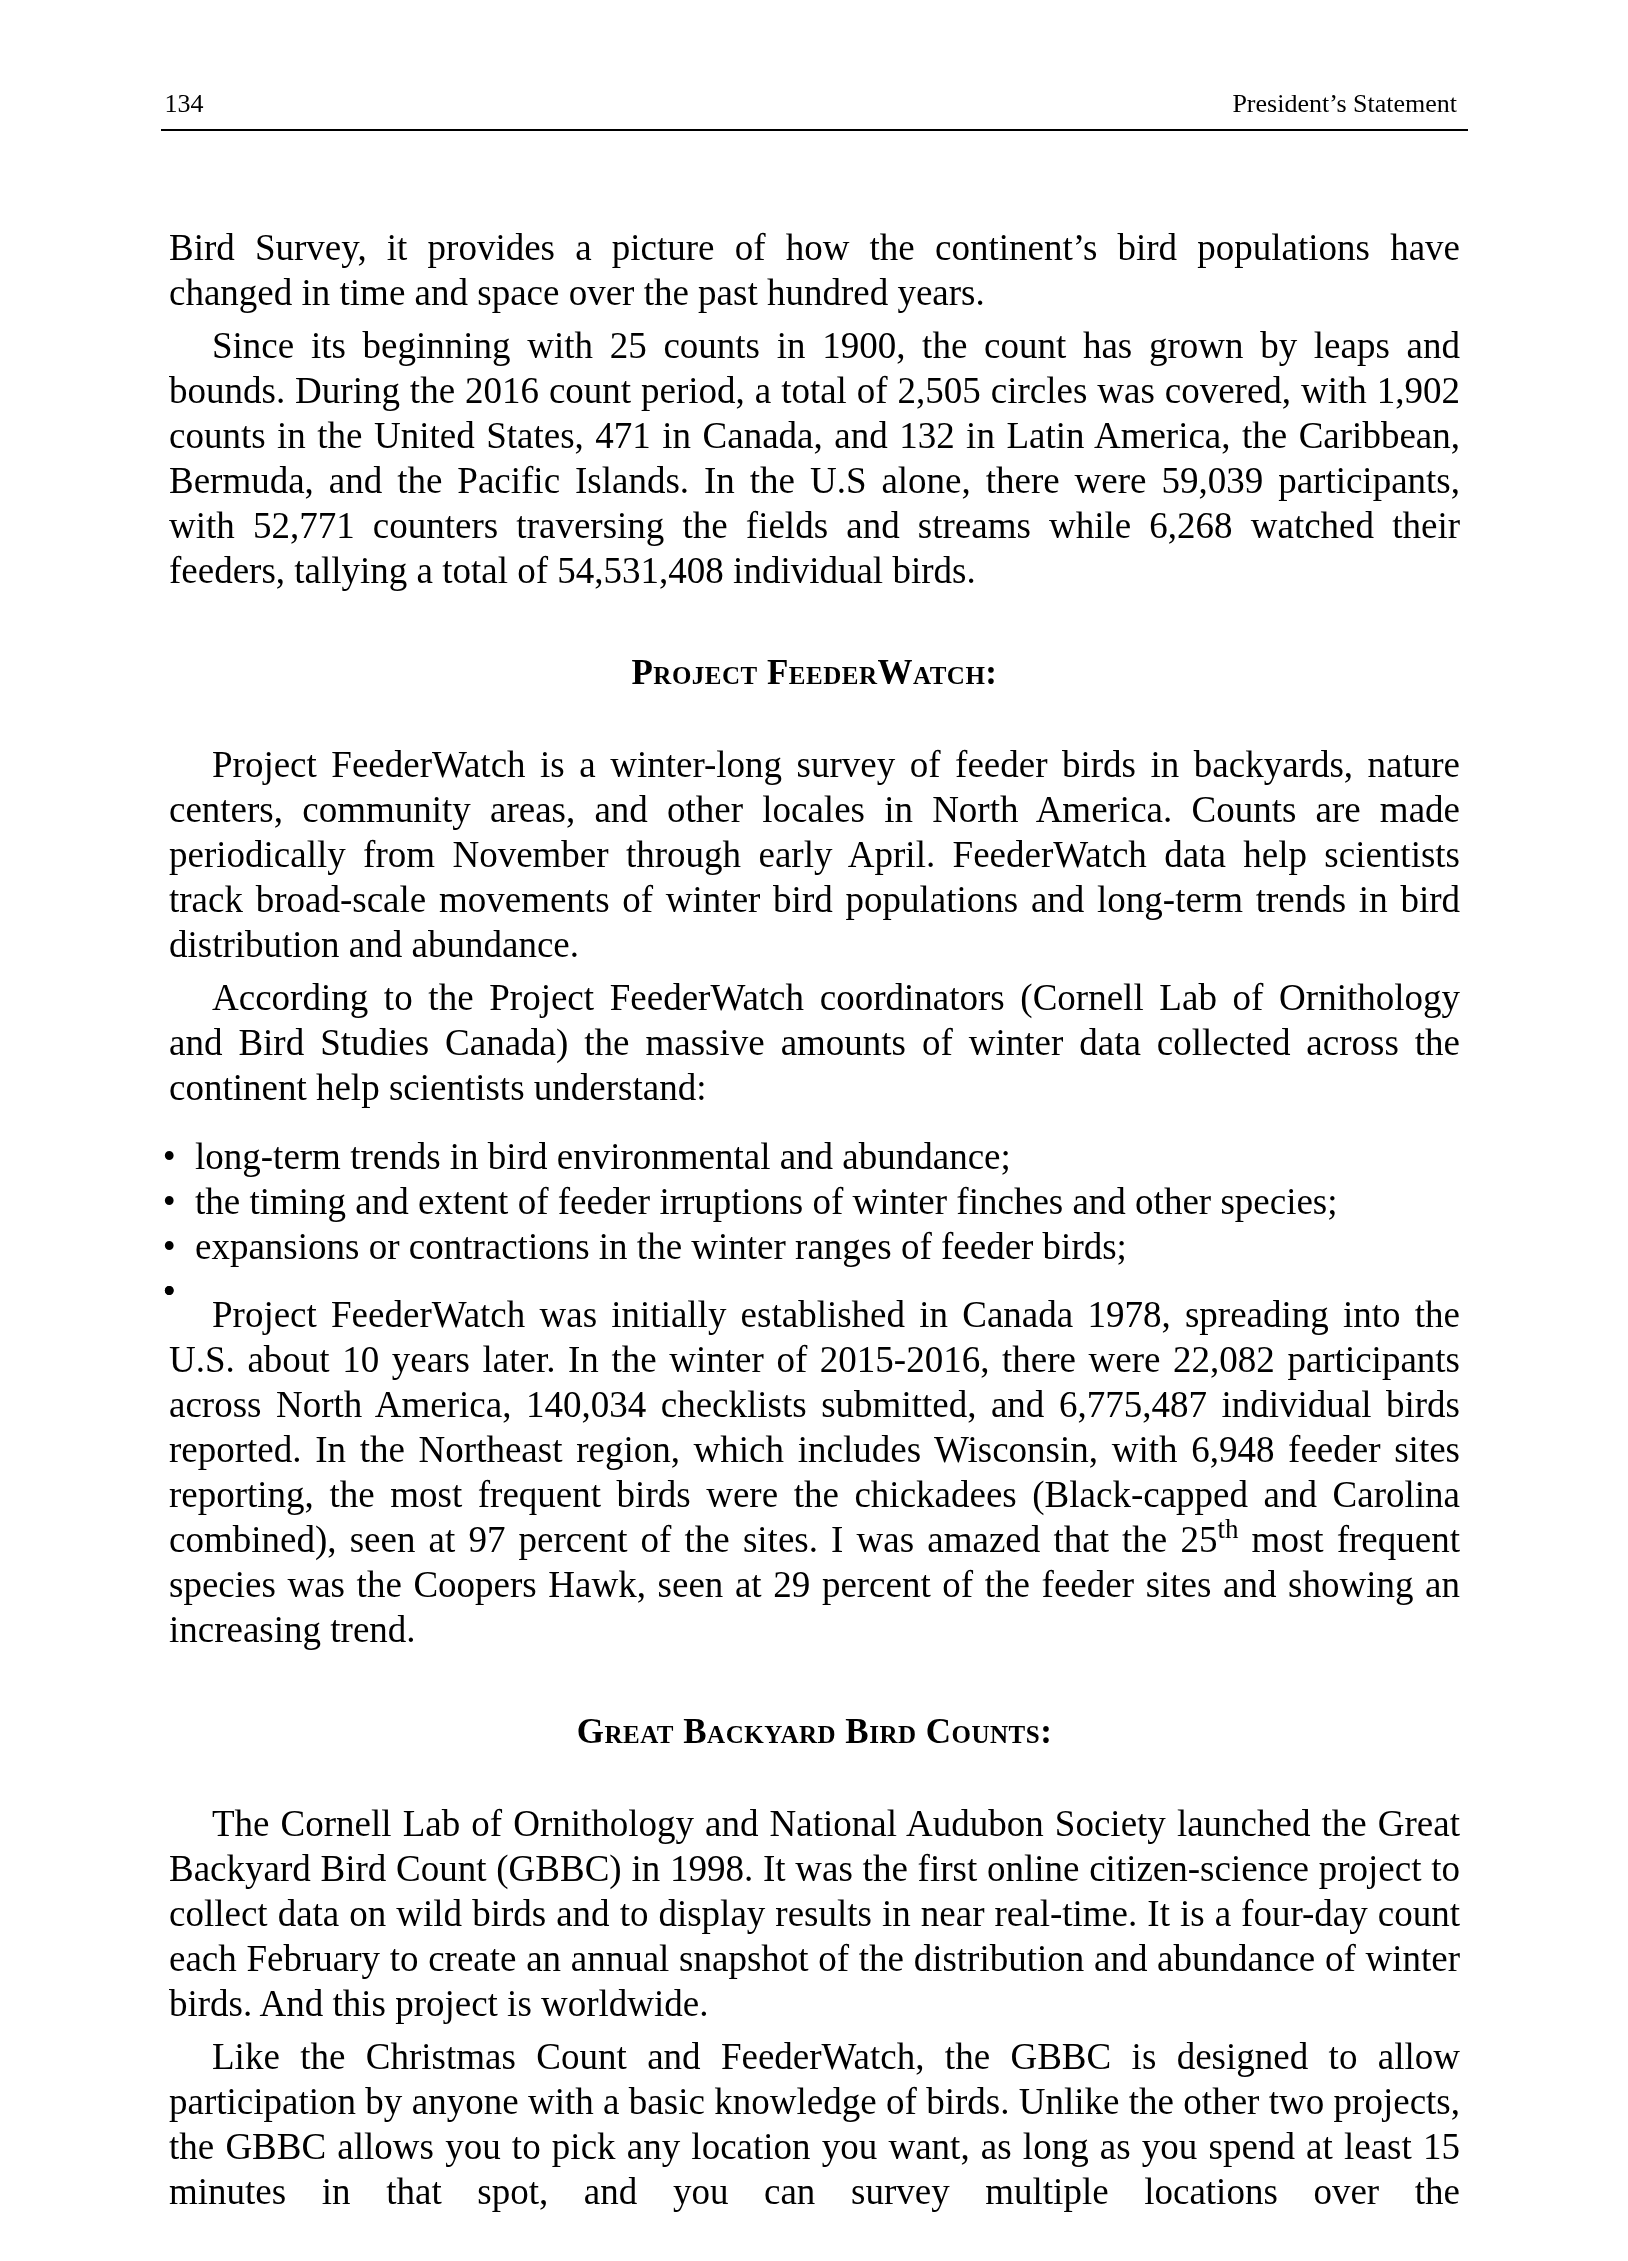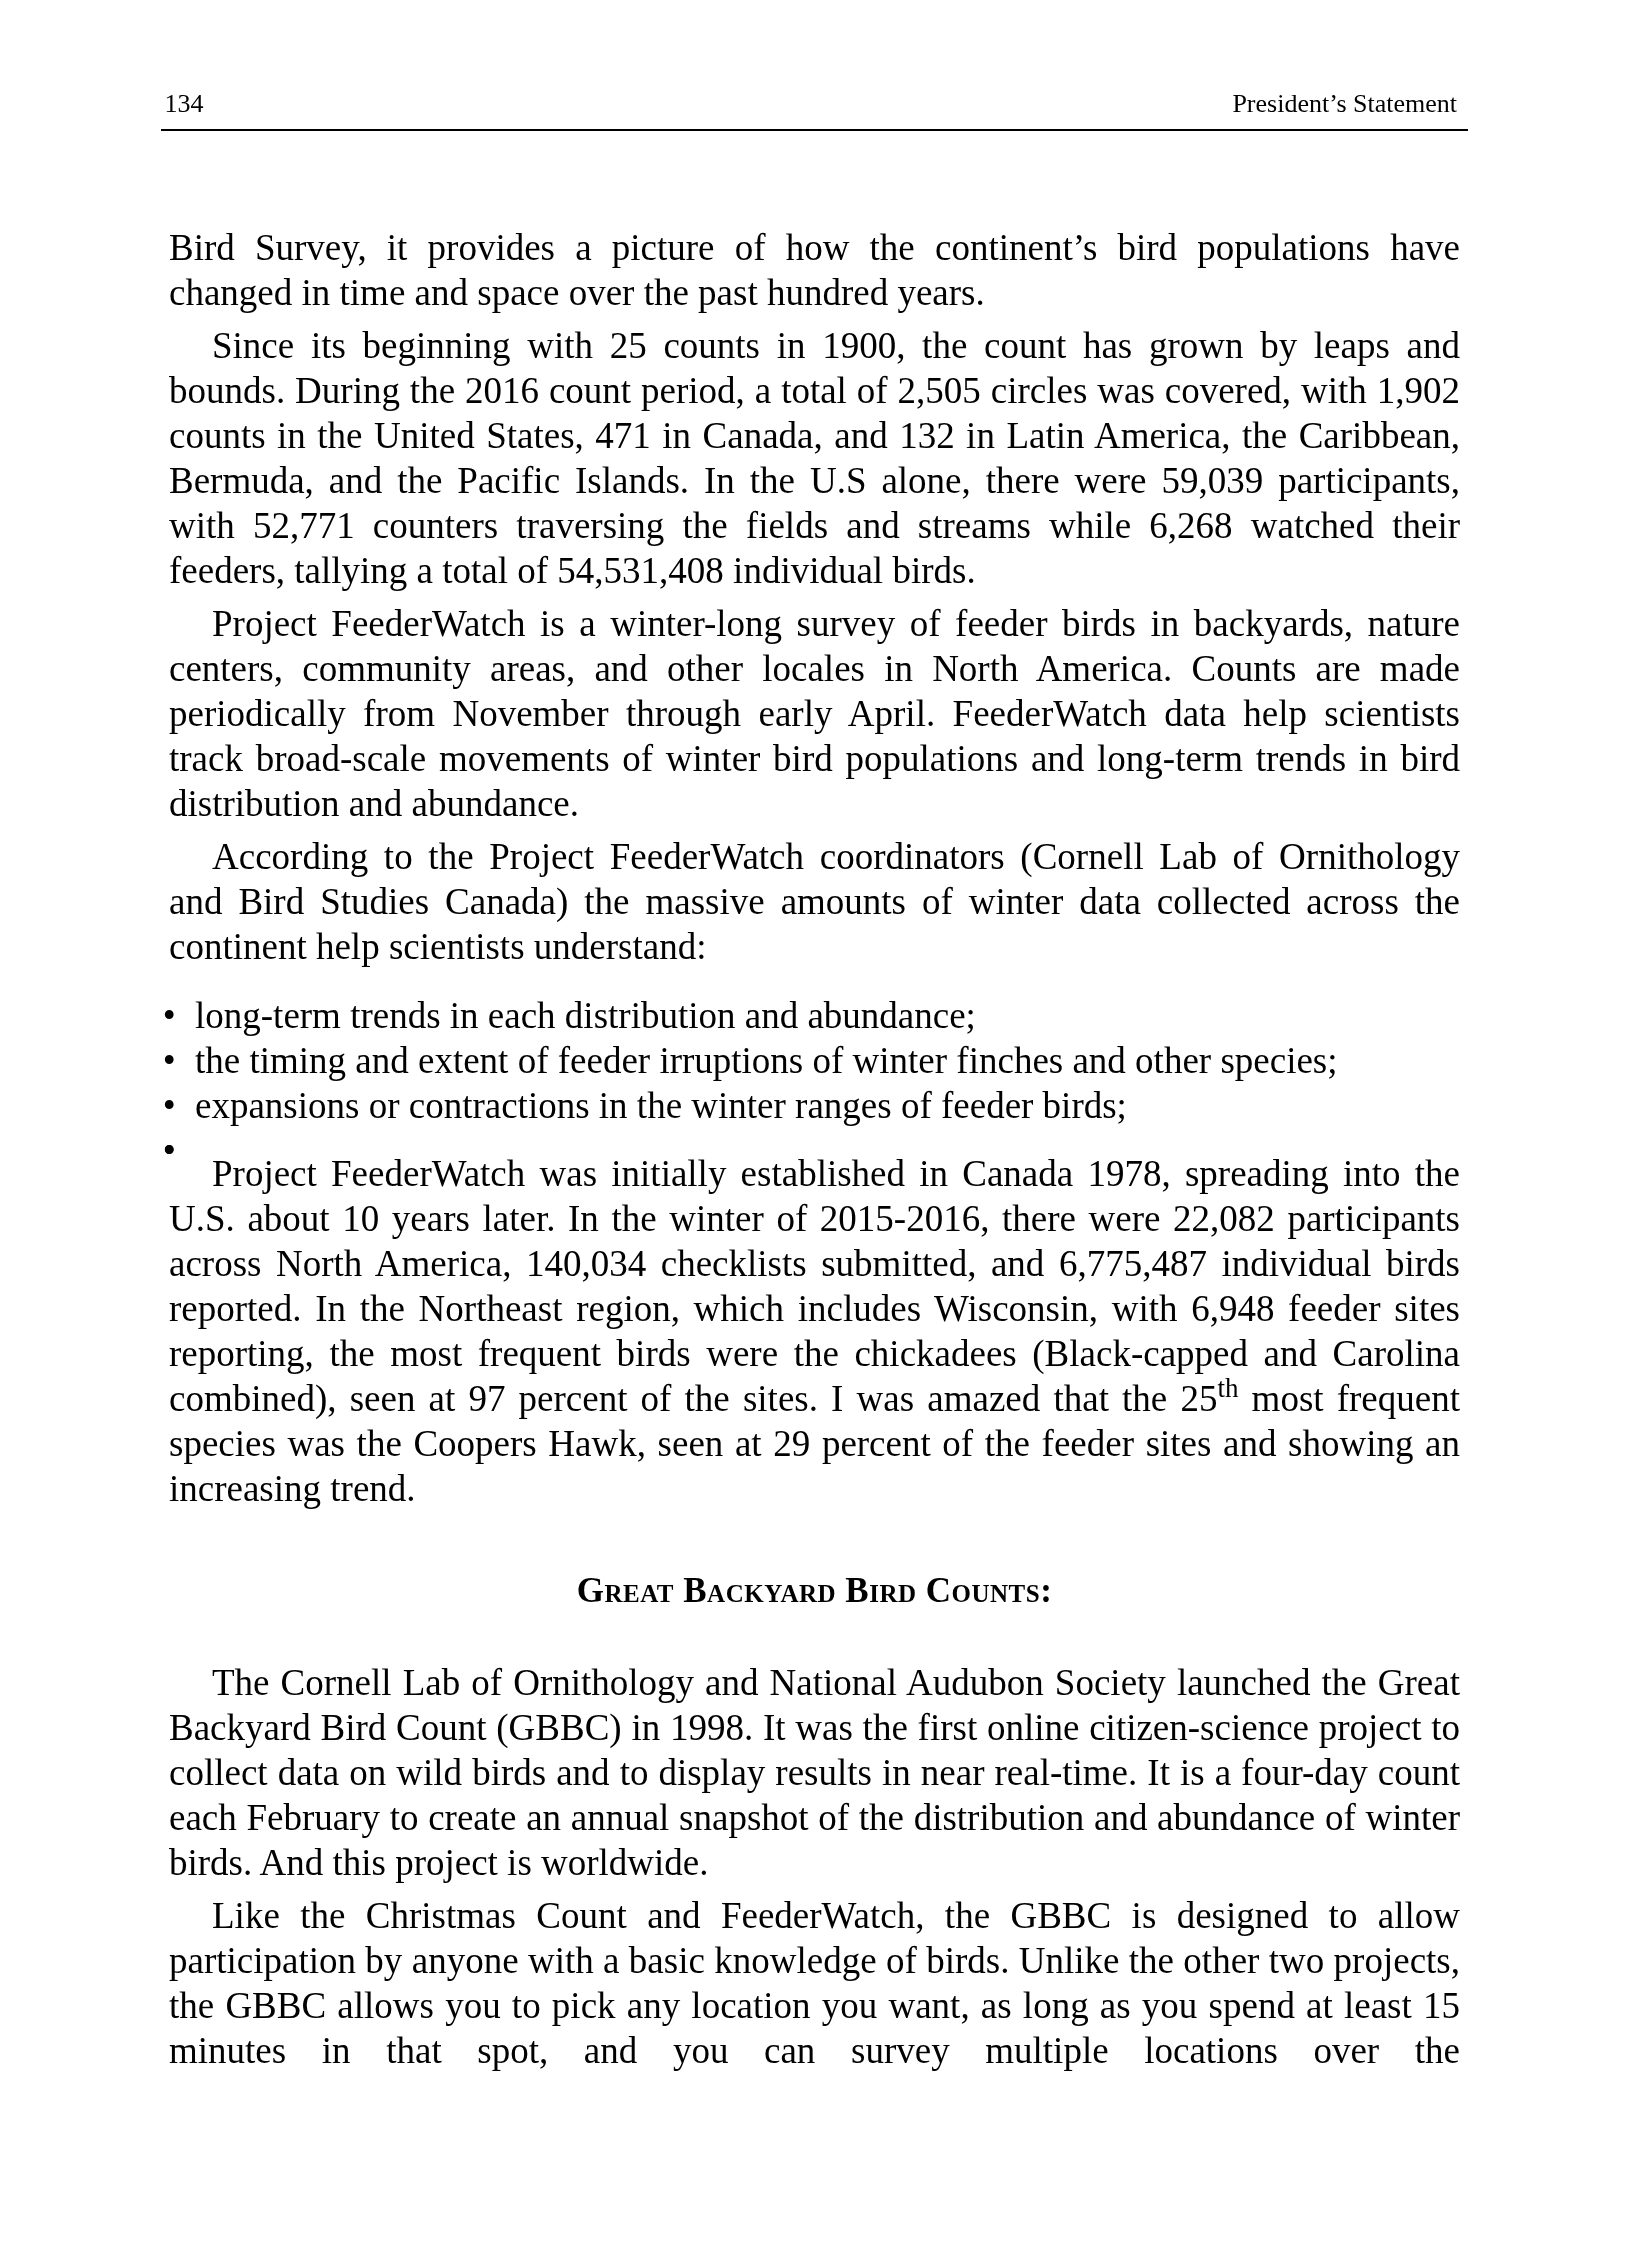--- a/index.html
+++ b/index.html
@@ -31,26 +31,27 @@
   <div class="running-head">
     <span class="folio">134</span>
     <span class="title">President’s Statement</span>
   </div>
   <div class="rule"></div>
 
   <div class="body">
     <p>Bird Survey, it provides a picture of how the continent’s bird populations have changed in time and space over the past hundred years.</p>
     <p class="indent">Since its beginning with 25 counts in 1900, the count has grown by leaps and bounds. During the 2016 count period, a total of 2,505 circles was covered, with 1,902 counts in the United States, 471 in Canada, and 132 in Latin America, the Caribbean, Bermuda, and the Pacific Islands. In the U.S alone, there were 59,039 participants, with 52,771 counters traversing the fields and streams while 6,268 watched their feeders, tallying a total of 54,531,408 individual birds.</p>
 
+    <div class="section-head">Project FeederWatch:</div>
 
     <p class="indent">Project FeederWatch is a winter-long survey of feeder birds in backyards, nature centers, community areas, and other locales in North America. Counts are made periodically from November through early April. FeederWatch data help scientists track broad-scale movements of winter bird populations and long-term trends in bird distribution and abundance.</p>
     <p class="indent">According to the Project FeederWatch coordinators (Cornell Lab of Ornithology and Bird Studies Canada) the massive amounts of winter data collected across the continent help scientists understand:</p>
 
     <ul class="bullets">
-      <li><span class="dot">•</span><span>long-term trends in each distribution and abundance;</span></li>
+      <li><span class="dot">•</span><span>long-term trends in bird environmental and abundance;</span></li>
       <li><span class="dot">•</span><span>the timing and extent of feeder irruptions of winter finches and other species;</span></li>
       <li><span class="dot">•</span><span>expansions or contractions in the winter ranges of feeder birds;</span></li>
       <li><span class="dot">•</span></li>
       <li><span class="dot">•</span></li>
     </ul>
 
     <p class="indent"><span>Project FeederWatch was initially established in Canada 1978, spreading into the U.S. about 10 years later. In the winter of 2015-2016, there were 22,082 participants across North America, 140,034 checklists submitted, and 6,775,487 individual birds reported. In the Northeast region, which includes Wisconsin, with 6,948 feeder sites reporting, the most frequent birds were the chickadees (Black-capped and Carolina combined), seen at 97 percent of the sites. I was amazed that the 25</span><sup>th</sup><span> most frequent species was the Coopers Hawk, seen at 29 percent of the feeder sites and showing an increasing trend.</span></p>
 
     <div class="section-head">Great Backyard Bird Counts:</div>
 

